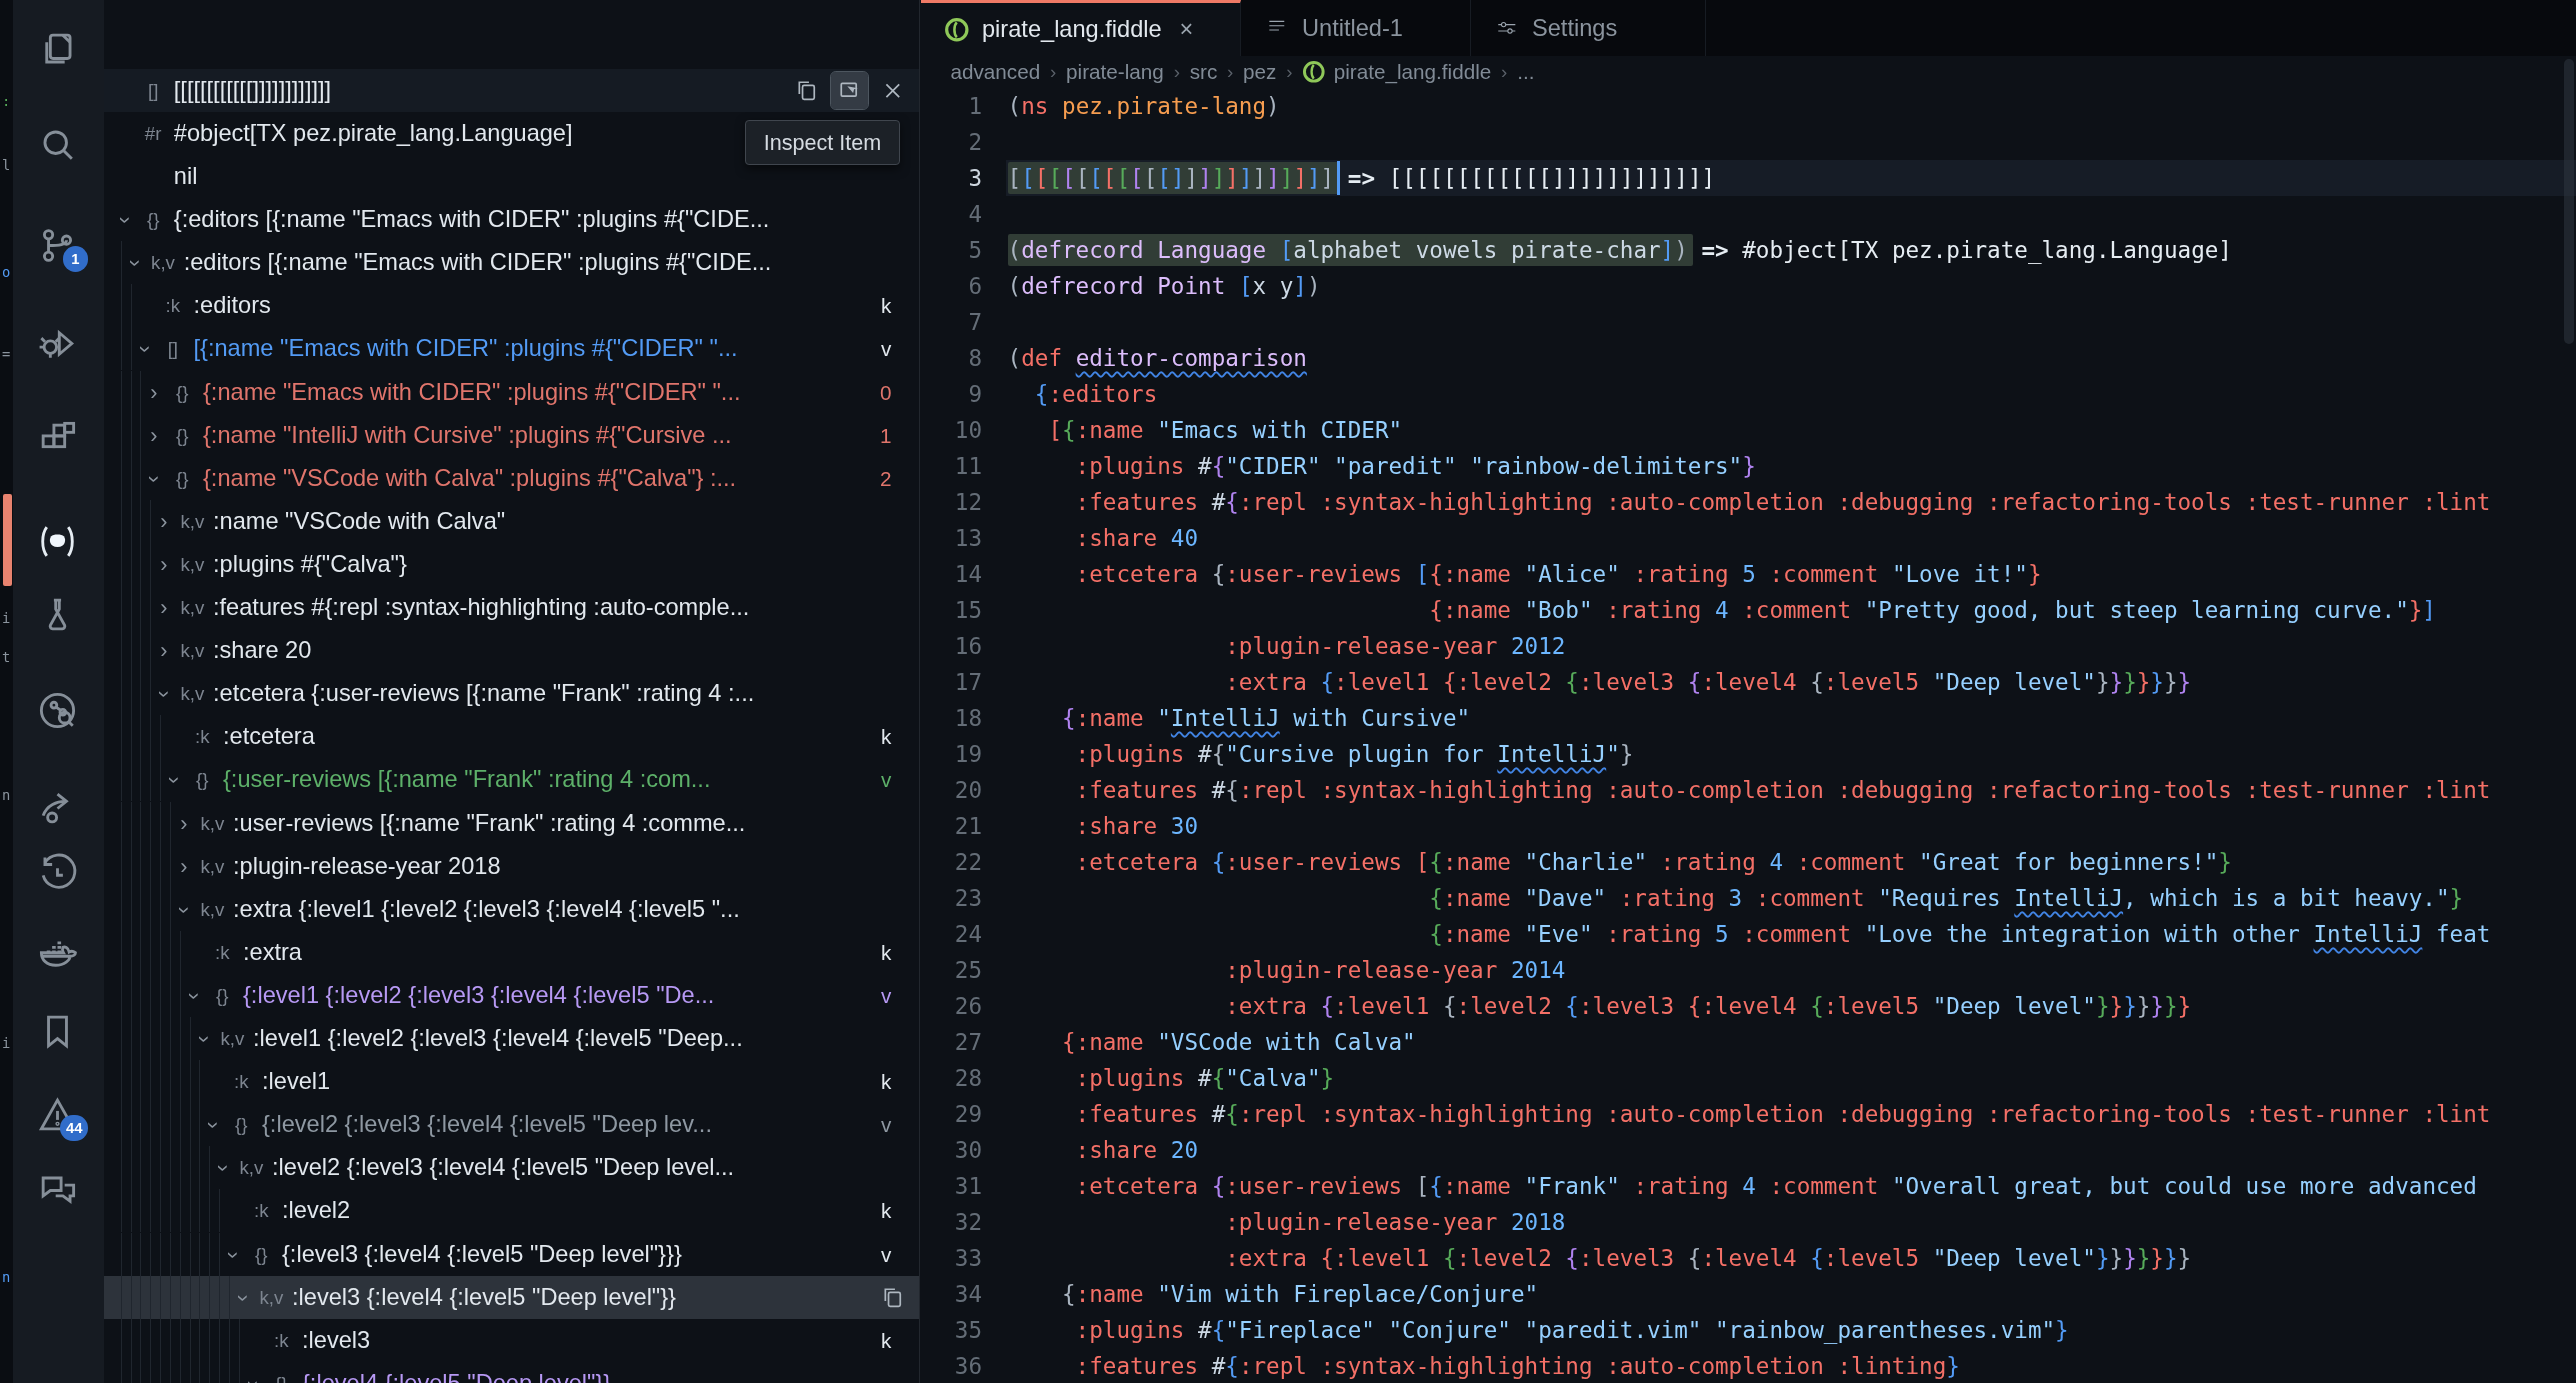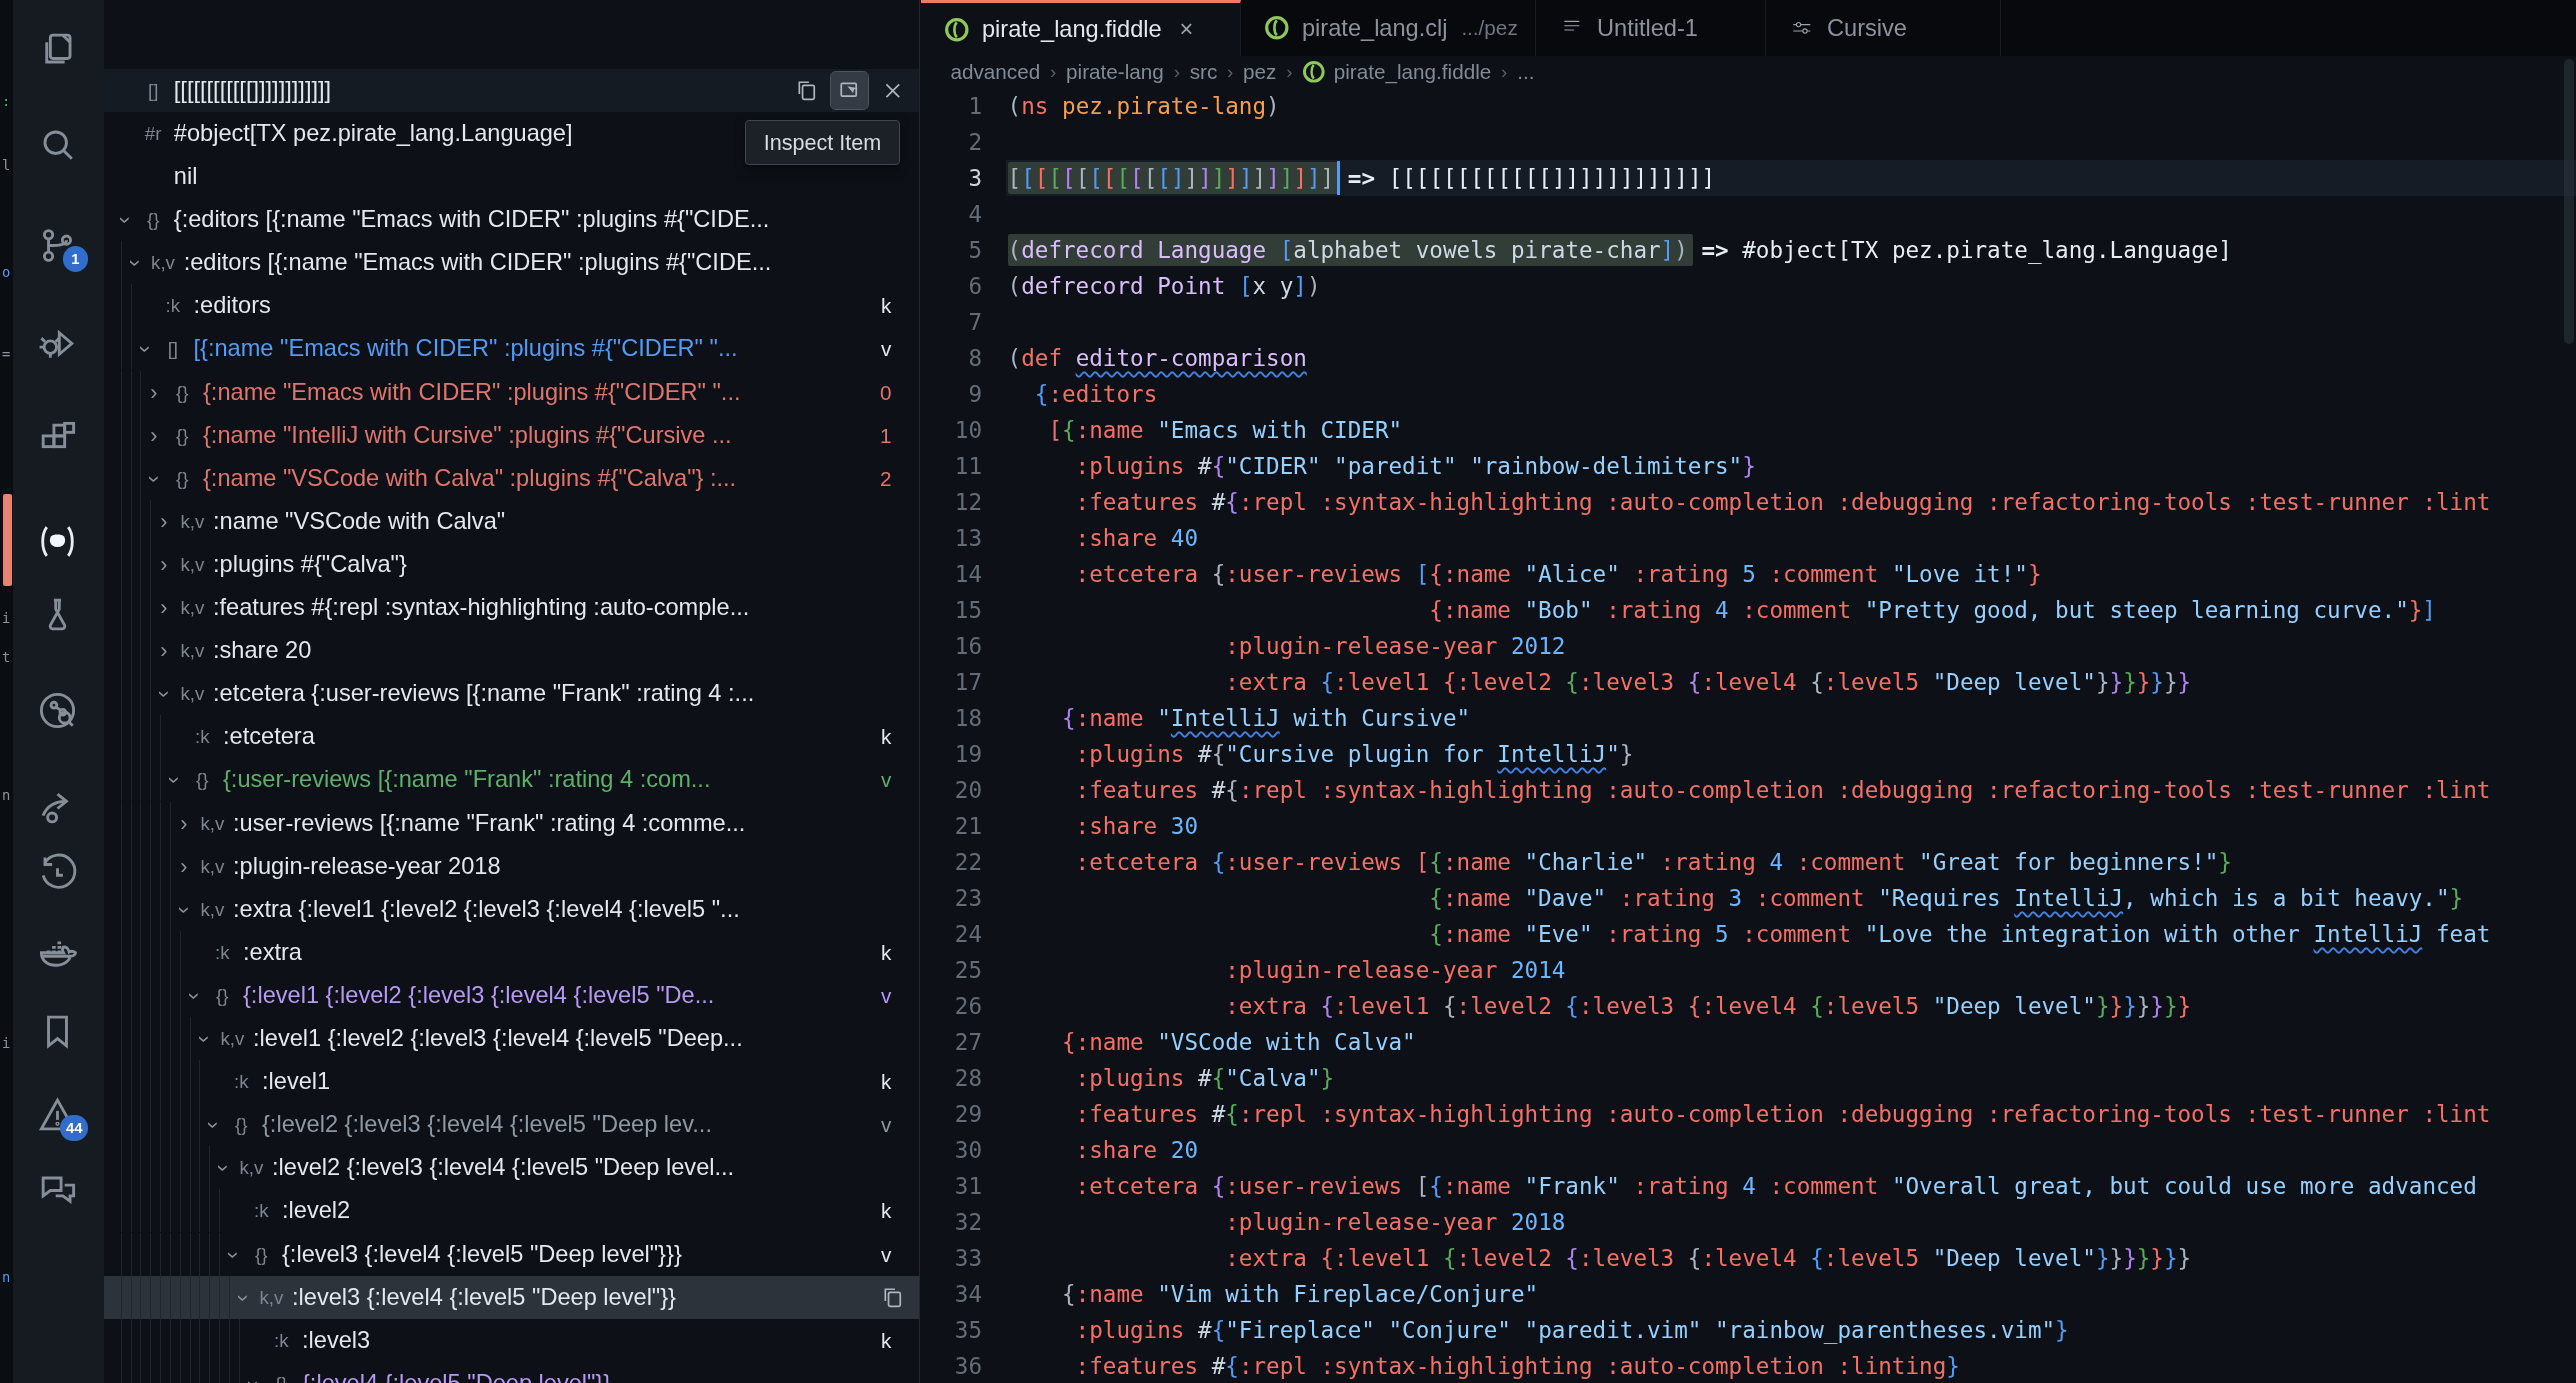--- a/index.html
+++ b/index.html
@@ -606,47 +606,37 @@
       <div class="tab active" style="width: 320px;">
         <span class="ticon">
           <svg viewBox="0 0 24 24">
             <circle cx="12" cy="12" r="9.5" fill="none" stroke="#8fc859" stroke-width="3"></circle>
             <path d="M12 5c-3 3-3 11 0 14" fill="none" stroke="#8fc859" stroke-width="2.4"></path>
           </svg>
         </span>
         <span>pirate_lang.fiddle</span>
         <span class="close">×</span>
       </div>
-      <div class="tab" style="width: 295px;">
-        <span class="ticon">
-          <svg viewBox="0 0 24 24">
-            <circle cx="12" cy="12" r="9.5" fill="none" stroke="#8fc859" stroke-width="3"></circle>
-            <path d="M12 5c-3 3-3 11 0 14" fill="none" stroke="#8fc859" stroke-width="2.4"></path>
-          </svg>
-        </span>
-        <span>pirate_lang.clj</span>
-        <span class="detail">.../pez</span>
-      </div>
       <div class="tab" style="width: 230px;">
         <span class="ticon">
           <svg viewBox="0 0 24 24" xmlns="http://www.w3.org/2000/svg">
             <path d="M5 6h14M5 10h14M5 14h9" stroke="#9aa4ae"></path>
           </svg>
         </span>
         <span>Untitled-1</span>
       </div>
       <div class="tab" style="width: 235px;">
         <span class="ticon">
           <svg viewBox="0 0 24 24" xmlns="http://www.w3.org/2000/svg">
             <path d="M4 9h16M4 15h16" stroke="#9aa4ae"></path>
             <circle cx="9" cy="9" r="2" fill="#07090d" stroke="#9aa4ae"></circle>
             <circle cx="15" cy="15" r="2" fill="#07090d" stroke="#9aa4ae"></circle>
           </svg>
         </span>
-        <span>Cursive</span>
+        <span>Settings</span>
       </div>
     </div>
   <div id="breadcrumbs">
       <span class="bc">
         <span>advanced</span>
       </span>
       <span class="sep">›</span>
       <span class="bc">
         <span>pirate-lang</span>
       </span>

